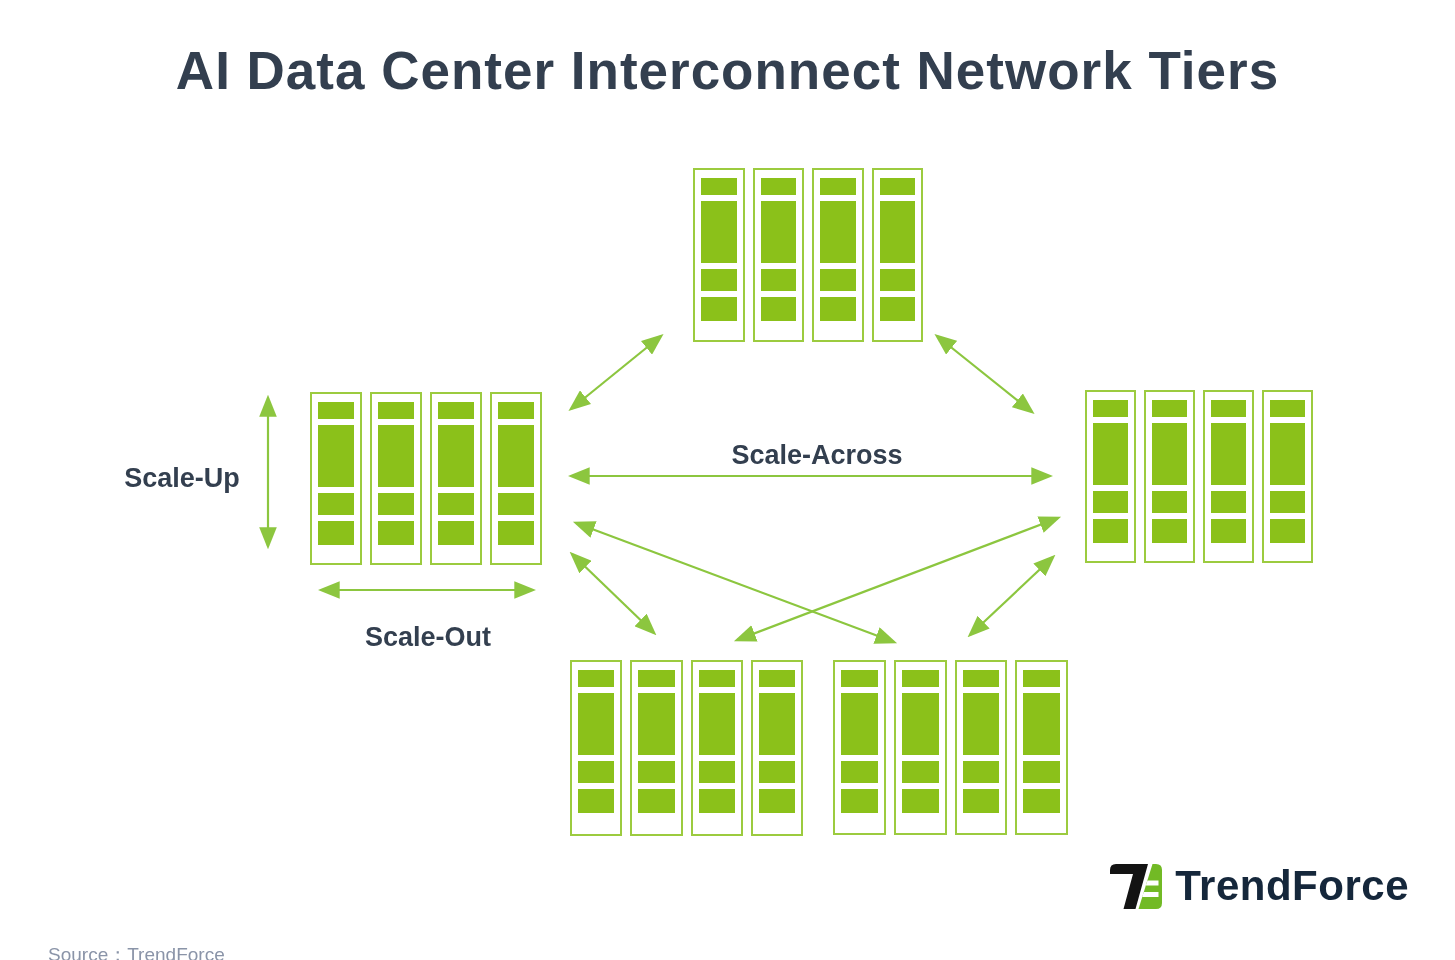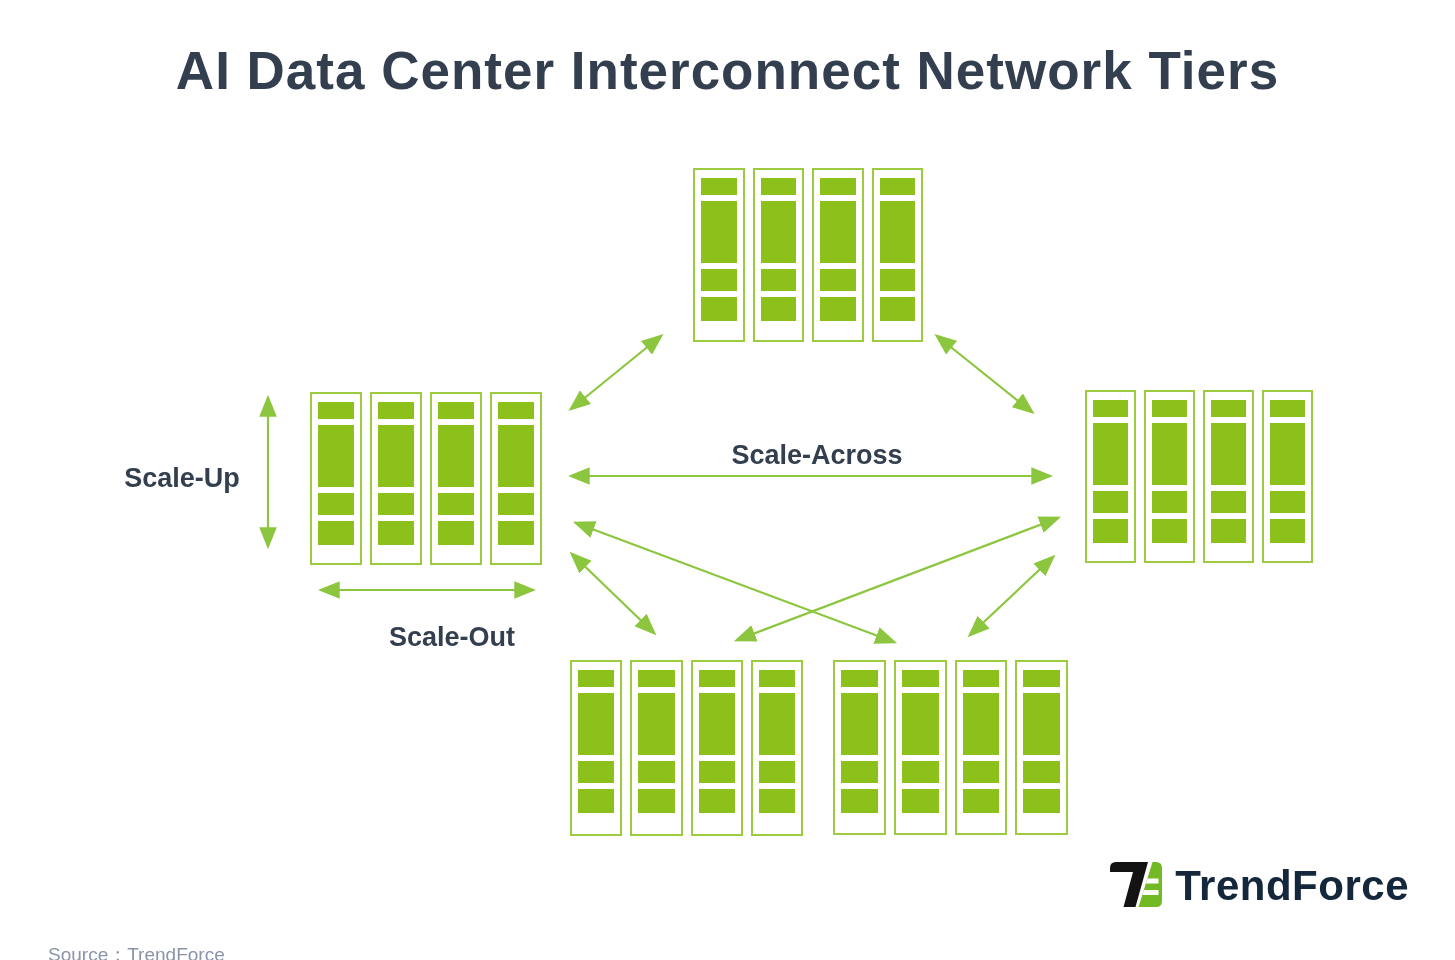--- a/index.html
+++ b/index.html
@@ -52,21 +52,21 @@
   .source-note{
     position:absolute;
     left:48px;top:942px;
     font-size:19px;
     color:var(--source-color,#8A94A8);
   }
   .brand{
     position:absolute;
     top:862px;right:46px;
     display:flex;
-    align-items:flex-start;
+    align-items:center;
     gap:13px;
   }
   .brand-text{
     font-size:42px;
     font-weight:800;
     letter-spacing:0.5px;
     color:var(--logo-text-color,#15273B);
   }
 </style>
 </head>
@@ -224,21 +224,21 @@
           <div class="rack">
             <div class="blk b1"></div>
             <div class="blk b2"></div>
             <div class="blk b3"></div>
             <div class="blk b4"></div>
           </div>
         </div>
       </div>
 
     <div class="scale-label" style="left:182px;top:463px;">Scale-Up</div>
-    <div class="scale-label" style="left:428px;top:622px;margin-left:24px;">Scale-Out</div>
+    <div class="scale-label" style="left:428px;top:622px;">Scale-Out</div>
     <div class="scale-label" style="left:817px;top:440px;">Scale-Across</div>
   </div>
 
   <div class="source-note">Source：TrendForce</div>
 
   <div class="brand">
     <svg width="52" height="45" viewBox="0 0 52 45" xmlns="http://www.w3.org/2000/svg">
       <path id="logo-black-shape" d="M6 0 H38 L25.5 45 H13.5 L23 10 H0 V6 Q0 0 6 0 Z" fill="#131313"></path>
       <path id="logo-green-shape" d="M42.5 0 H46 Q52 0 52 6 V39 Q52 45 46 45 H28.5 Z" fill="#72BA25"></path>
       <path d="M37.4 16.5 H48.5 V21.5 H35.8 Z" fill="#ffffff"></path>

